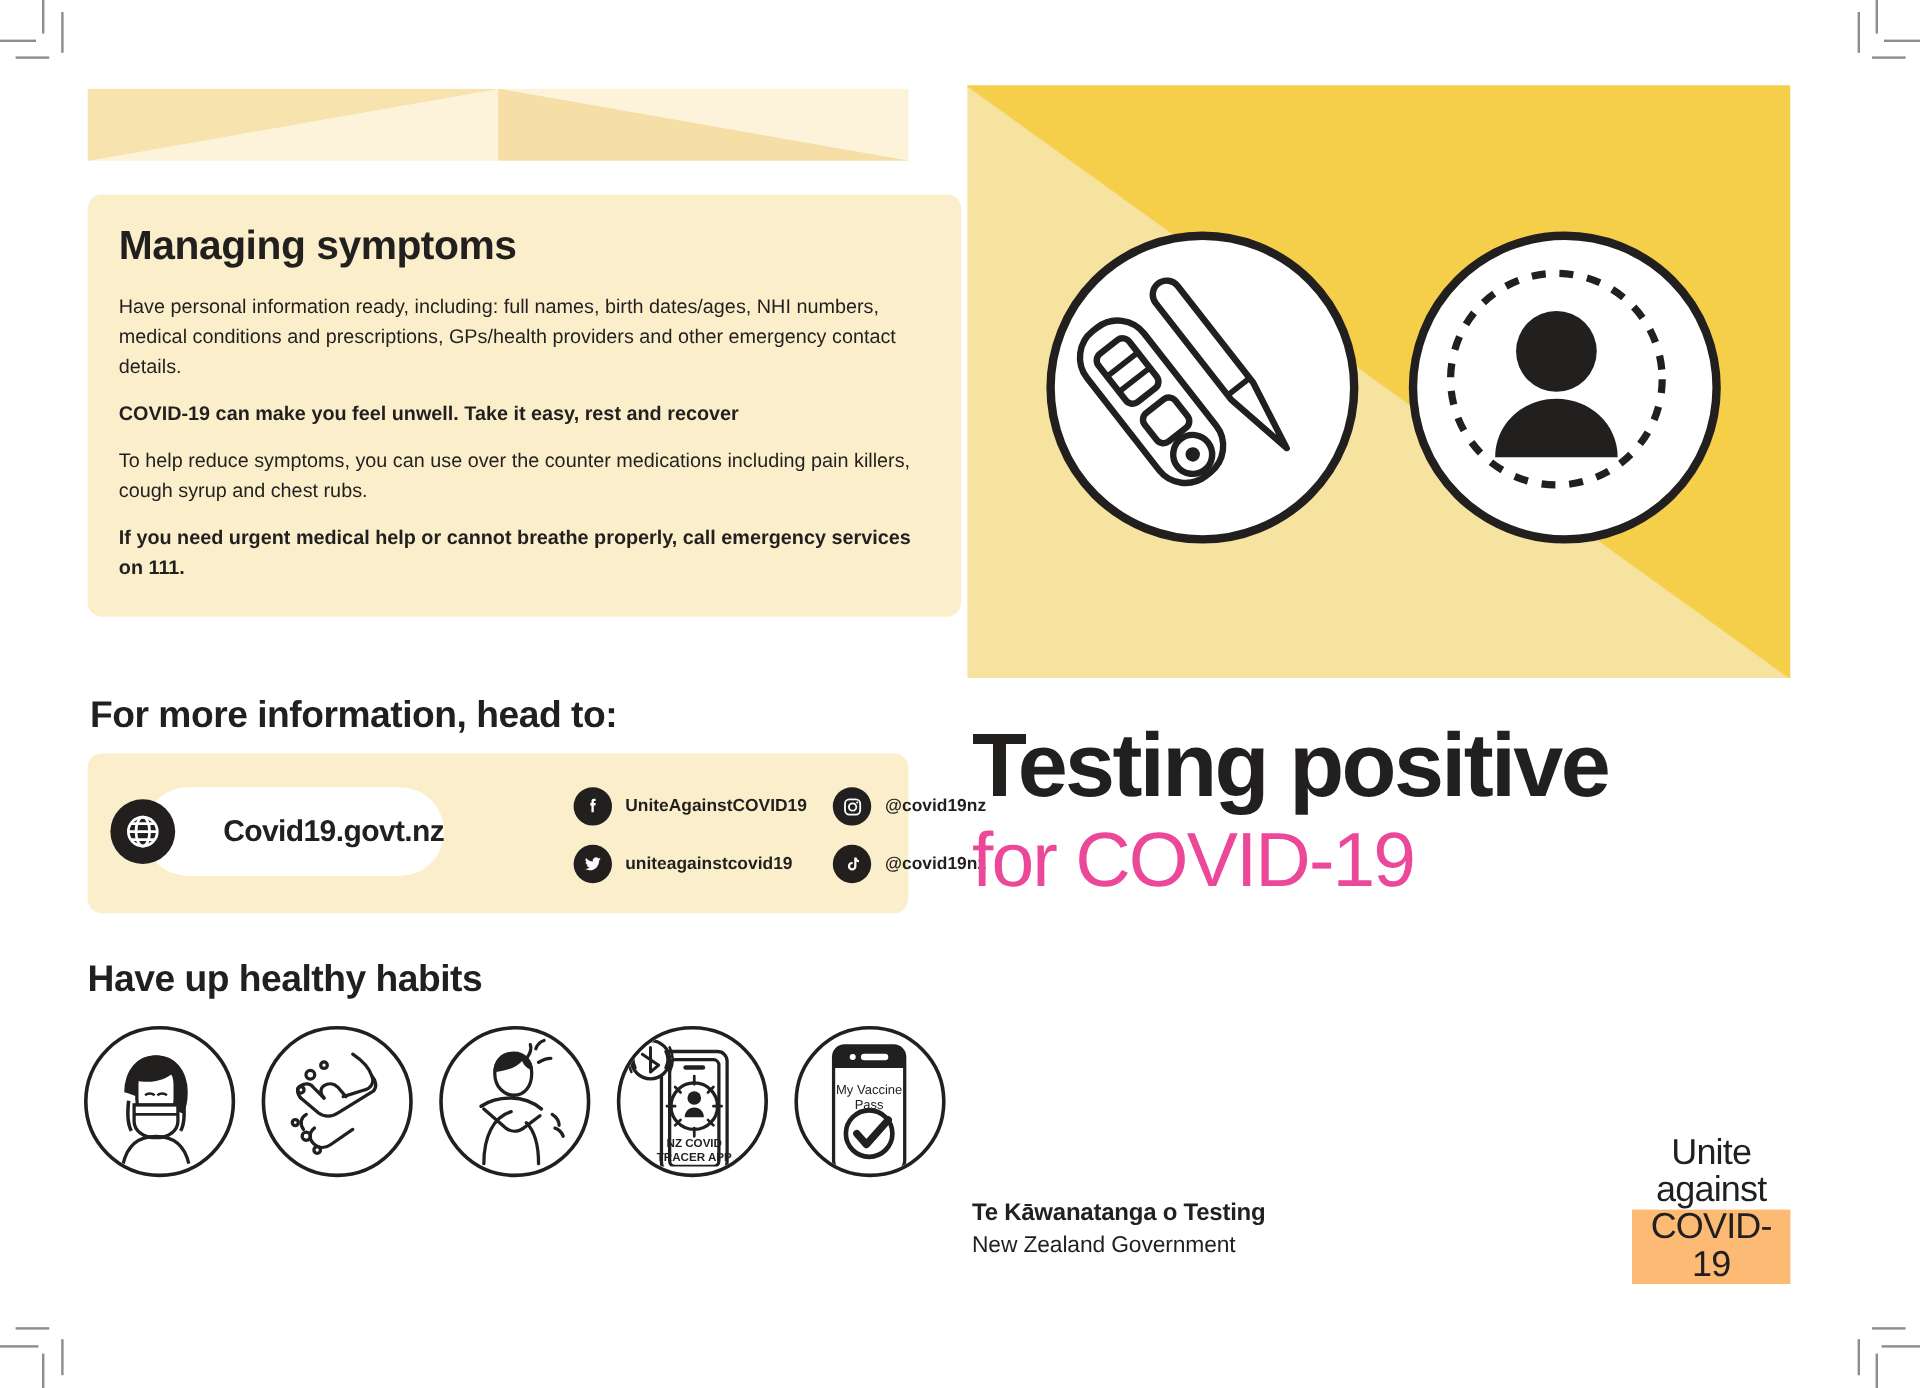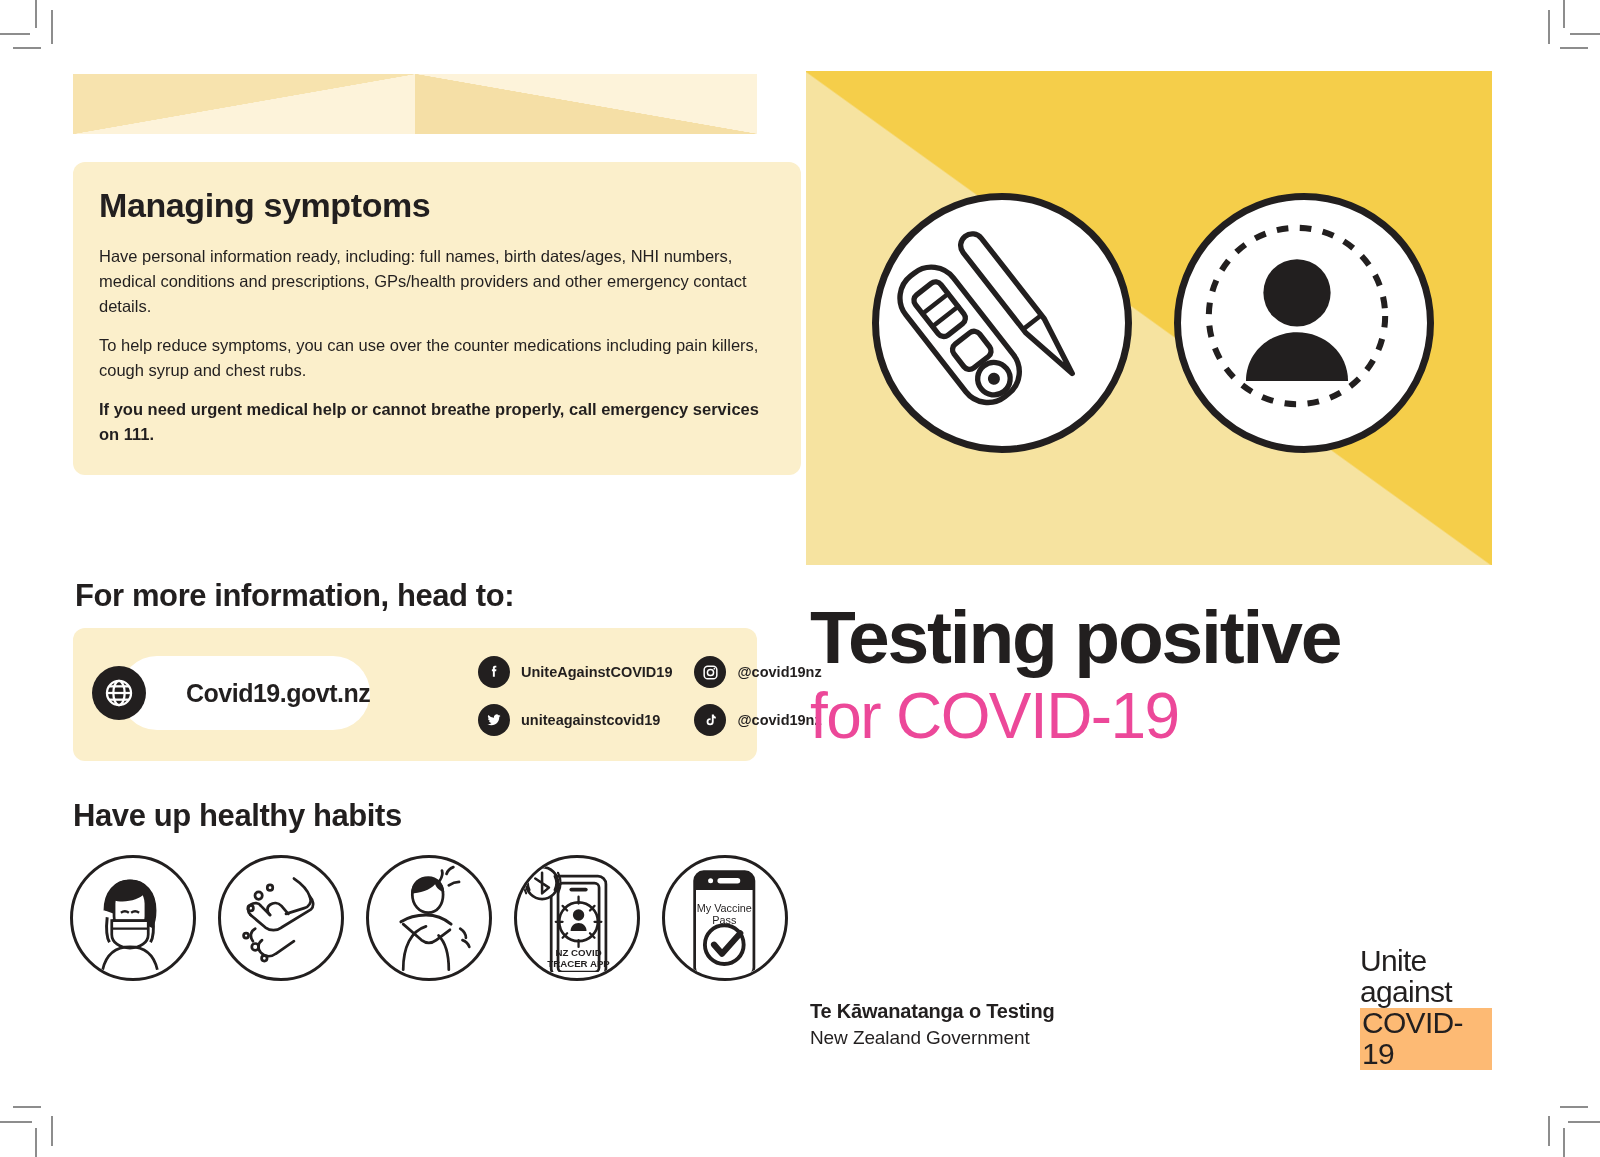--- a/index.html
+++ b/index.html
@@ -71,21 +71,21 @@
   #title-block{position:absolute;left:810px;top:600px;width:700px;}
   #title-main{font-size:75px;font-weight:bold;letter-spacing:-2.2px;
               line-height:1.0;color:#221f1f;}
   #title-sub{font-size:64px;font-weight:300;letter-spacing:-1.6px;
              line-height:1.12;color:#ec4899;margin-top:6px;}
 
   #govt-logo{position:absolute;left:810px;top:1000px;}
   #govt-logo .l1{font-size:20px;font-weight:bold;letter-spacing:-.2px;}
   #govt-logo .l2{font-size:19px;font-weight:400;margin-top:4px;letter-spacing:-.1px;}
 
-  #unite-logo{position:absolute;left:1360px;top:946px;width:132px;text-align:left;}
+  #unite-logo{position:absolute;left:1360px;top:946px;width:132px;text-align:center;}
   #unite-logo .ul{font-size:30px;font-weight:400;line-height:1.03;letter-spacing:-.7px;
                   display:block;}
   #unite-logo .ul3{background:#fdba74;display:inline-block;padding:0 2px;}
 </style>
 </head>
 <body>
 
 <div class="cm v" style="left:35px;top:0;height:28px;"></div>
 <div class="cm h" style="left:0;top:33px;width:30px;"></div>
 <div class="cm v" style="left:51px;top:10px;height:34px;"></div>
@@ -107,20 +107,21 @@
 <div class="cm v" style="left:1548px;top:1116px;height:30px;"></div>
 
 <div id="deco-band">
   <div class="wedge-a"></div>
   <div class="wedge-b"></div>
 </div>
 
 <div id="symptoms-card">
   <h2>Managing symptoms</h2>
   <p>Have personal information ready, including: full names, birth dates/ages, NHI numbers, medical conditions and prescriptions, GPs/health providers and other emergency contact details.</p>
+  <p class="b">COVID-19 can make you feel unwell. Take it easy, rest and recover</p>
   <p>To help reduce symptoms, you can use over the counter medications including pain killers, cough syrup and chest rubs.</p>
   <p class="b last">If you need urgent medical help or cannot breathe properly, call emergency services on 111.</p>
 </div>
 
 <div id="more-info-heading">For more information, head to:</div>
 
 <div id="contact-card">
   <div id="url-pill">
     <span class="url-text">Covid19.govt.nz</span>
   </div>

